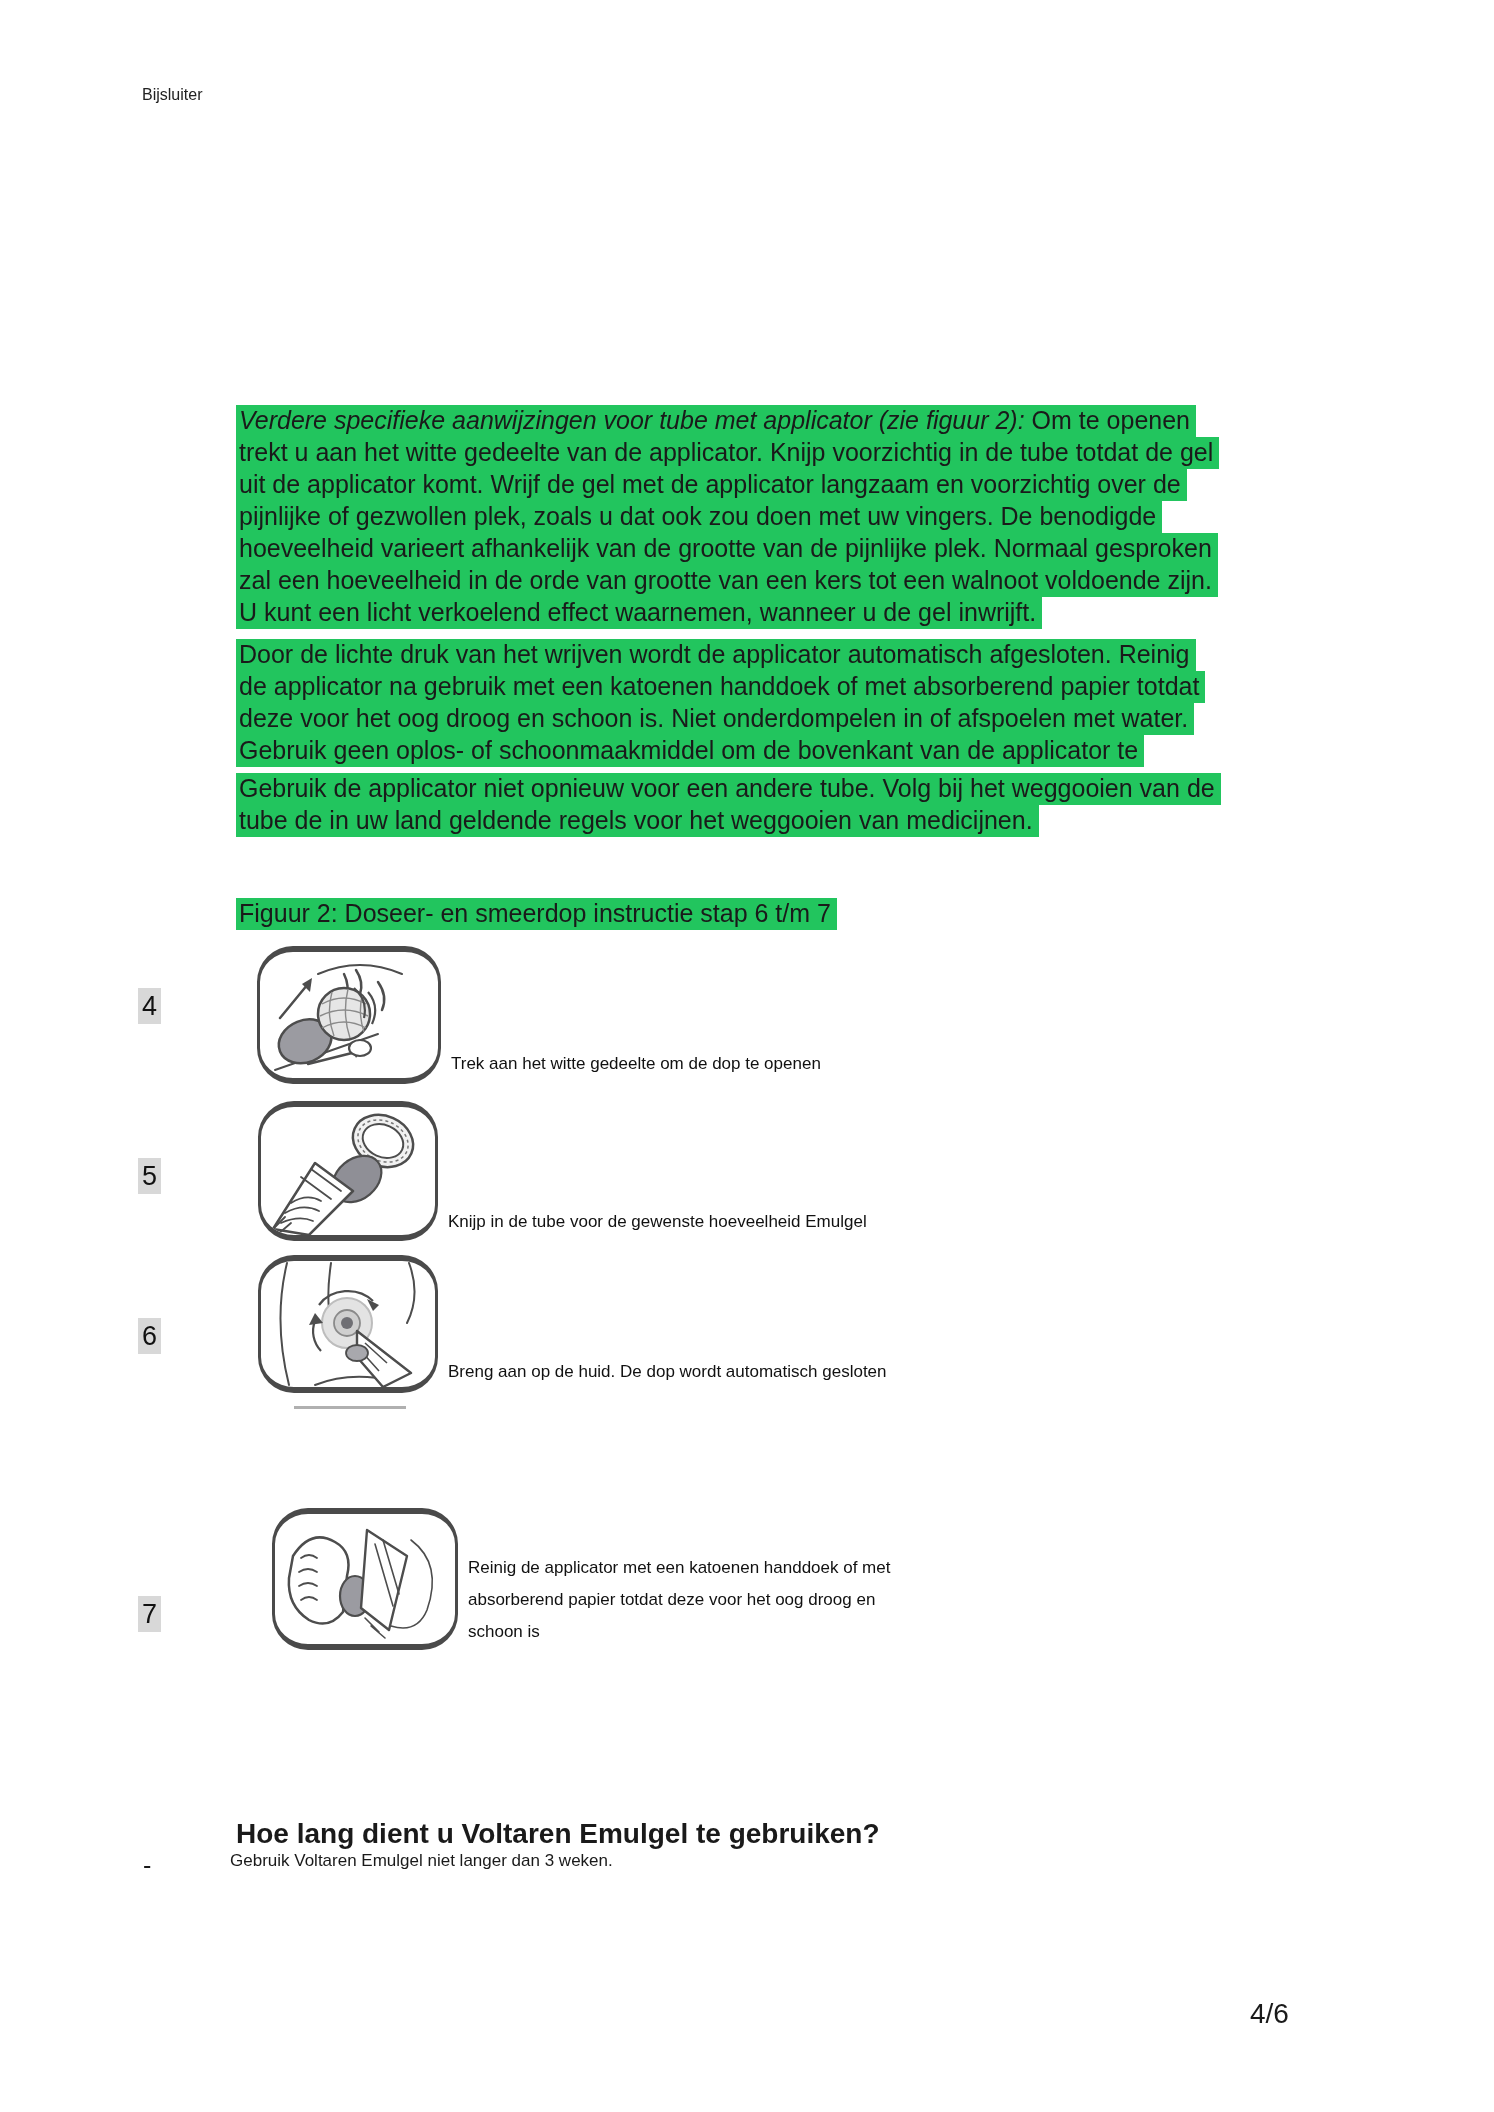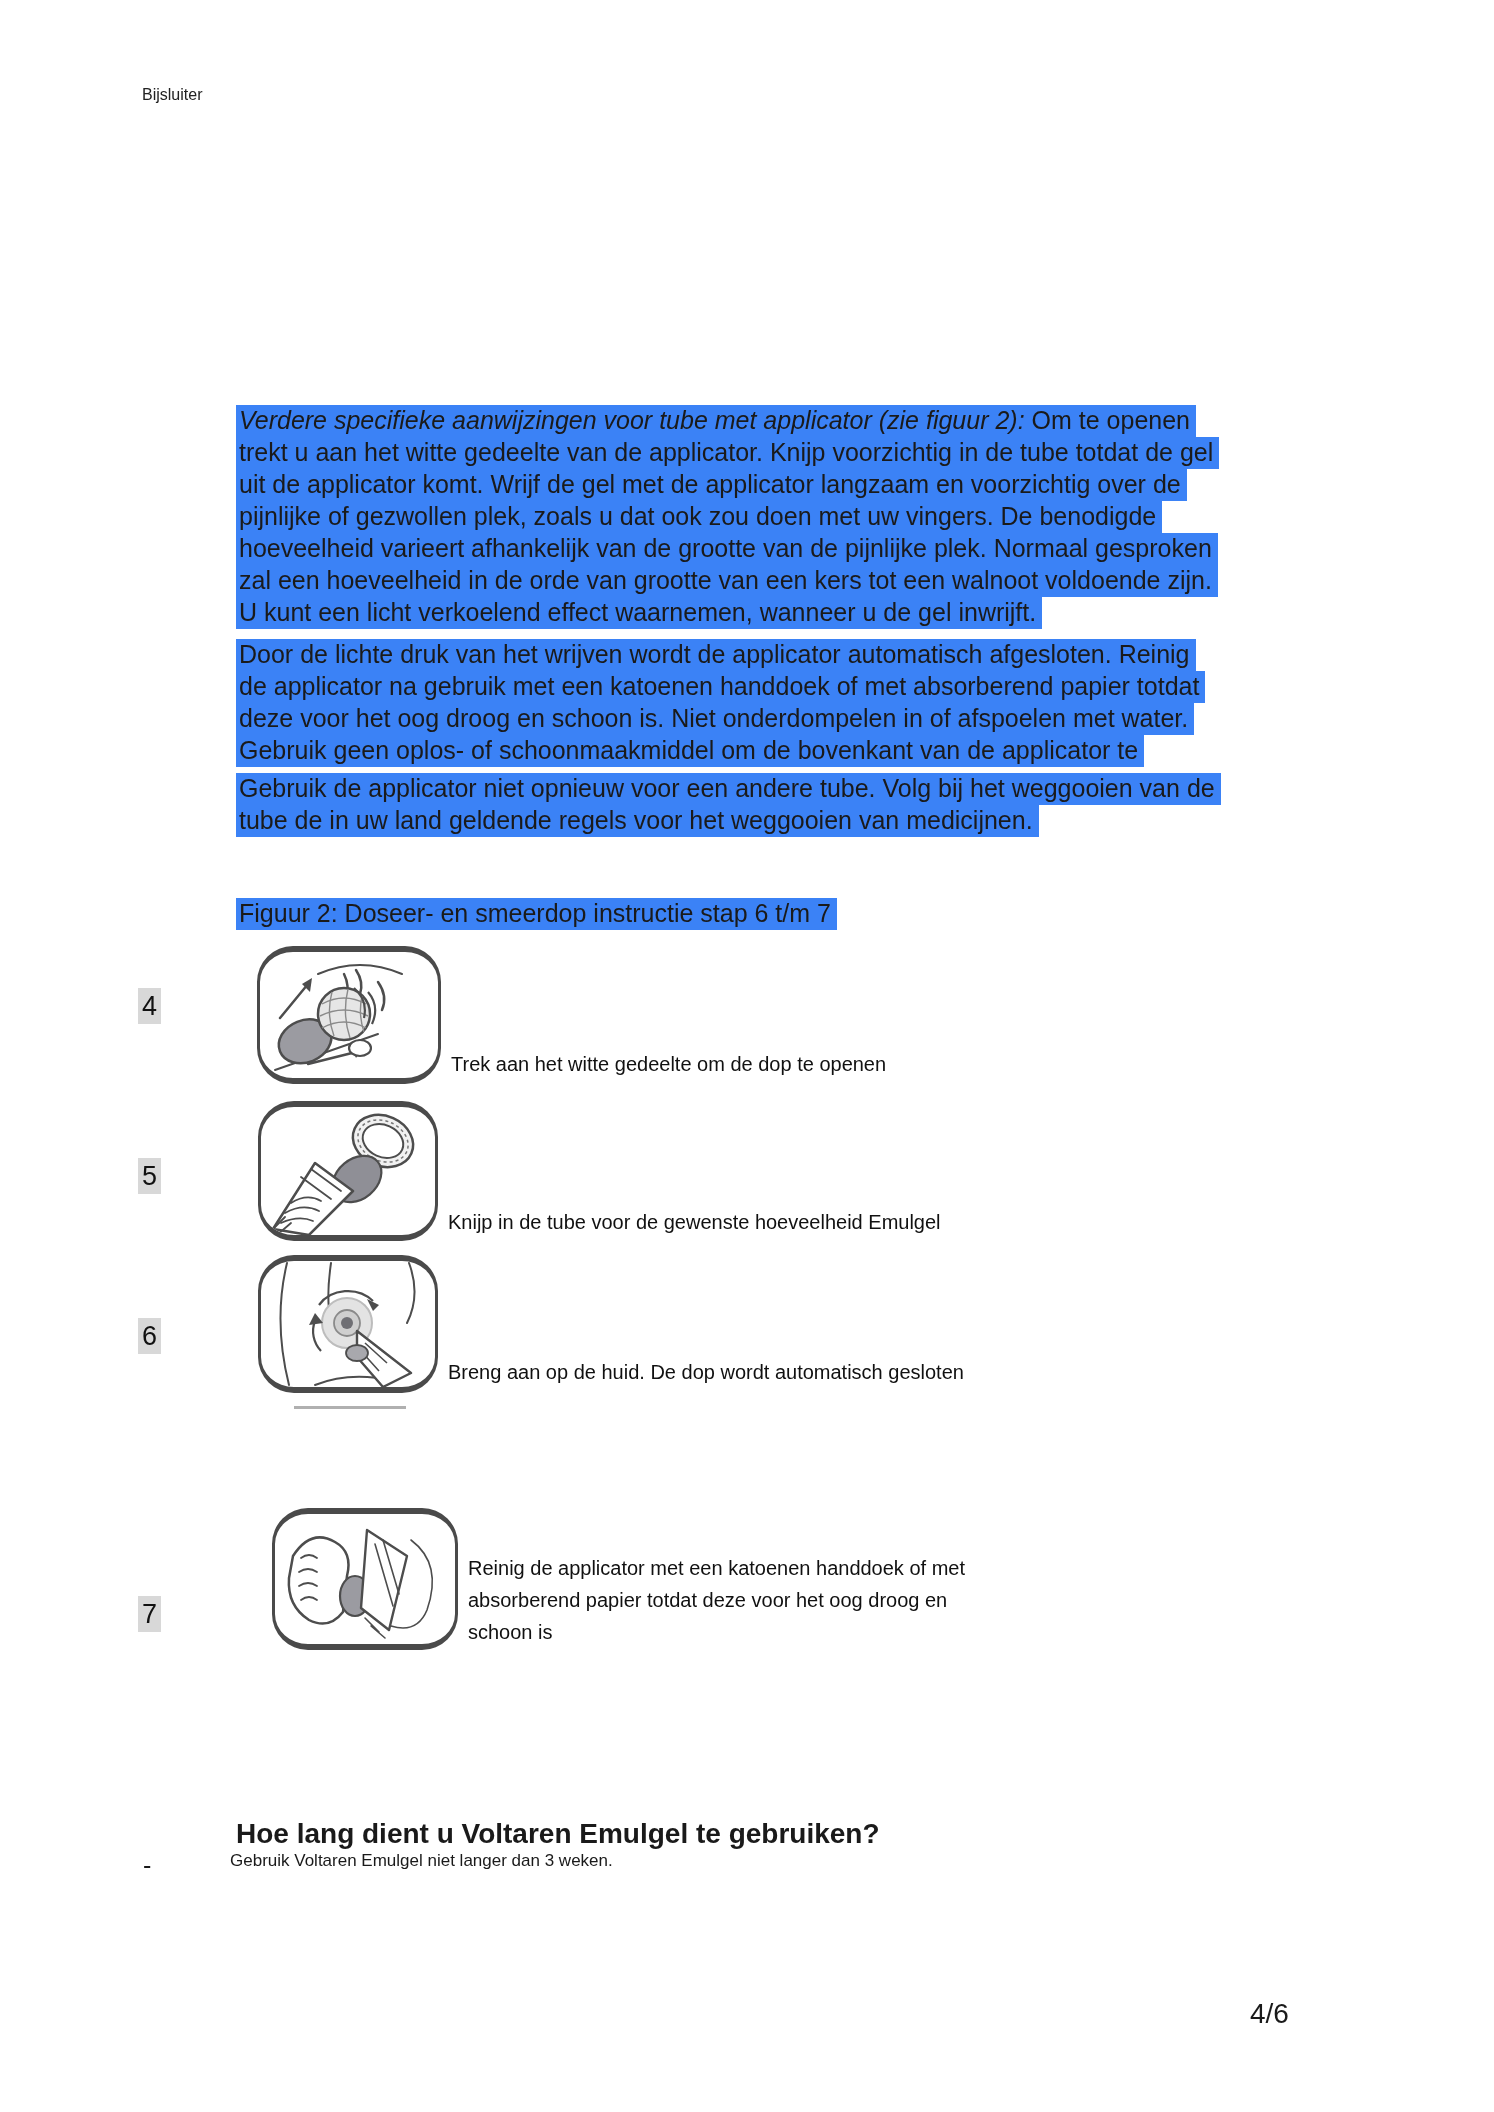--- a/index.html
+++ b/index.html
@@ -5,35 +5,35 @@
   html,body{margin:0;padding:0;}
   body{
     width:1494px;height:2112px;position:relative;background:#ffffff;
     font-family:"Liberation Sans",sans-serif;color:#1a1a1a;
     -webkit-font-smoothing:antialiased;
   }
   .abs{position:absolute;}
   .doc-header{left:142px;top:86px;font-size:16px;color:#222;}
   .textblock{left:236px;top:404px;width:1140px;}
   .line{height:32px;line-height:32px;font-size:25px;white-space:nowrap;}
-  .hl{background:#3b82f6;display:inline-block;padding:0 6px 2px 3px;line-height:30px;}
+  .hl{background:#22c55e;display:inline-block;padding:0 6px 2px 3px;line-height:30px;}
   .p2{margin-top:10px;}
   .p3{margin-top:6px;}
   .figcaption-line{left:236px;top:897px;font-size:25px;line-height:32px;}
   .stepnum{
     position:absolute;background:#d8d8d8;font-size:27px;line-height:34px;
     padding:1px 4px;color:#111;
   }
   .panel{
     position:absolute;background:#fff;border:3px solid #4a4a4a;
     border-top-width:6px;border-bottom-width:6px;border-radius:36px;
     box-sizing:border-box;overflow:hidden;
   }
   .panel svg{display:block;width:100%;height:100%;}
-  .stepcap{position:absolute;font-size:20px;line-height:32px;color:#111;white-space:nowrap;}
+  .stepcap{position:absolute;font-size:17px;line-height:32px;color:#111;white-space:nowrap;}
   .qheading{left:236px;top:1818px;font-size:28px;font-weight:bold;}
   .dash{left:143px;top:1851px;font-size:25px;}
   .qbody{left:230px;top:1851px;font-size:17px;text-align:center;}
   .pagenum{left:1250px;top:1998px;font-size:28px;}
   .skinline{position:absolute;left:294px;top:1406px;width:112px;height:3px;background:#b0b0b0;}
   i{font-style:italic;}
 </style>
 </head>
 <body>
 

